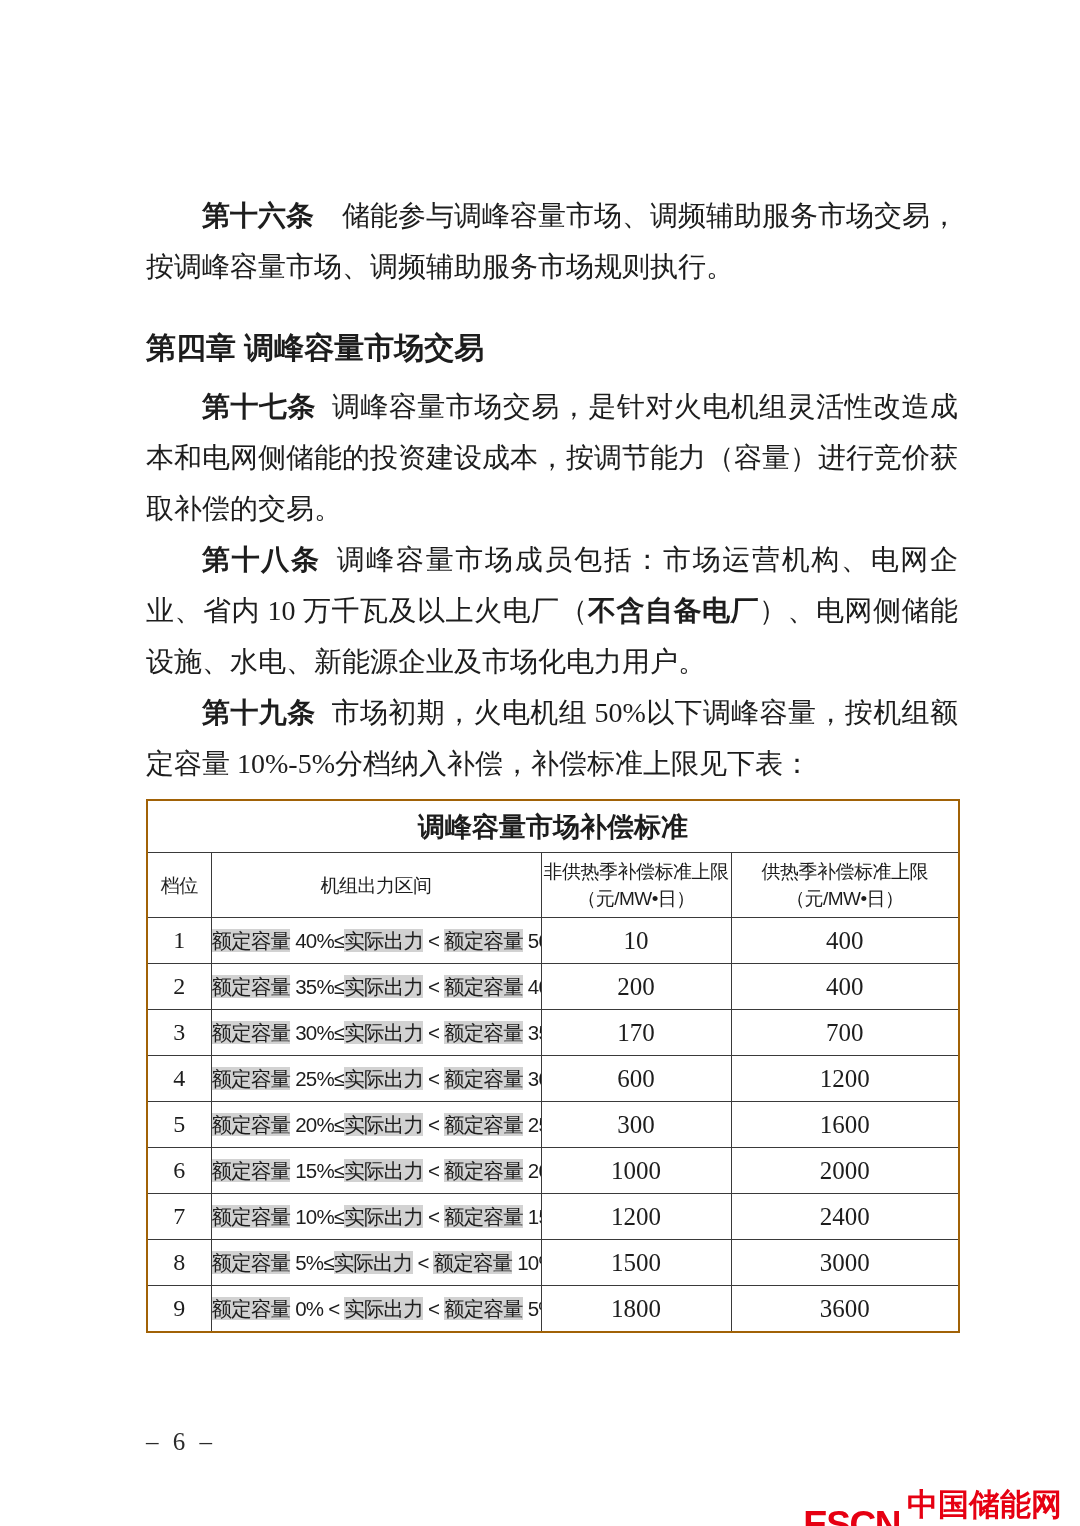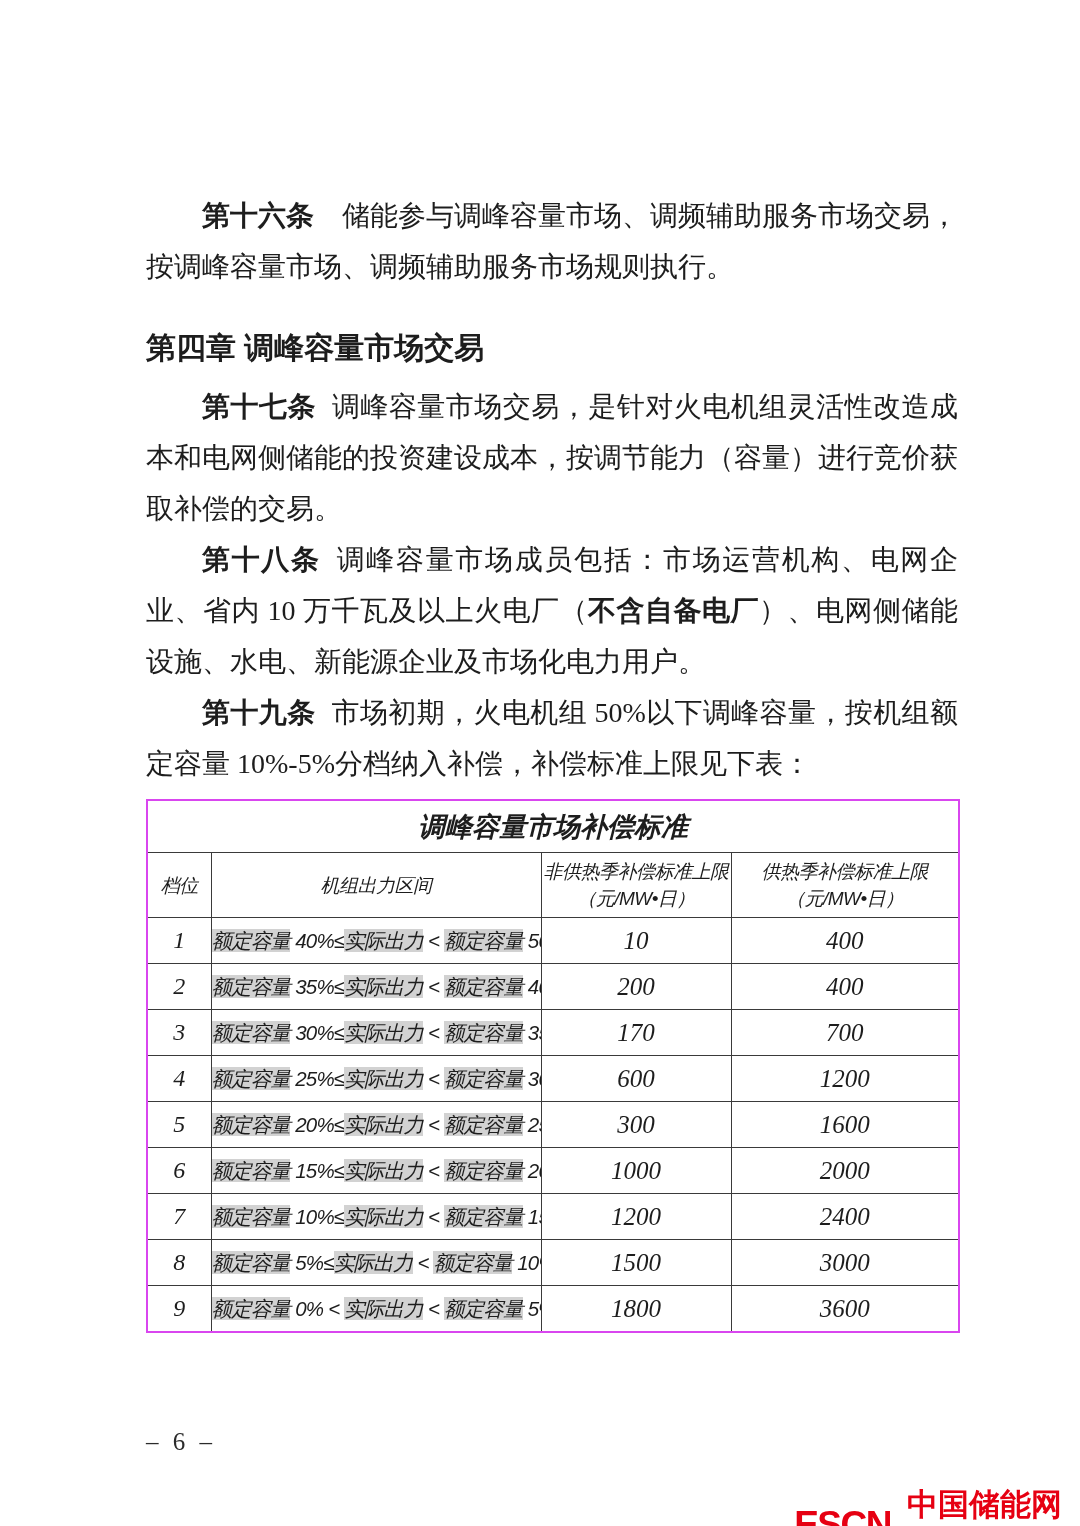--- a/index.html
+++ b/index.html
@@ -40,23 +40,22 @@
     line-height: 51px;
     margin: 30px 0 8px 0;
   }
 
   
   .comp-table {
     width: 812px;
     margin-top: 10px;
     border-collapse: collapse;
     table-layout: fixed;
-    border: 2px solid #d946ef;
-    font-family: "Liberation Sans", "DejaVu Sans", sans-serif;
-    font-style: italic;
+    border: 2px solid #a16207;
+    font-family: "Liberation Sans", "DejaVu Sans", sans-serif;
   }
   .comp-table th, .comp-table td {
     border: 1px solid #3a3a3a;
     padding: 0;
     text-align: center;
     vertical-align: middle;
     overflow: hidden;
   }
   .t-title {
     height: 51px;
@@ -108,21 +107,21 @@
     font-size: 37px;
     letter-spacing: -1.5px;
     line-height: 1;
     margin-top: 40px;
   }
   .logo-cn {
     font-family: "Liberation Sans", "DejaVu Sans", sans-serif;
     font-weight: 700;
     font-size: 31px;
     line-height: 1;
-    margin-left: 16px;
+    margin-left: 7px;
   }
 </style>
 </head>
 <body>
 
 <div class="page">
   <div class="content">
 
     <p class="body-p"><span class="term wide">第十六条</span><span>储能参与调峰容量市场、调频辅助服务市场交易，按调峰容量市场、调频辅助服务市场规则执行。</span></p>
 

